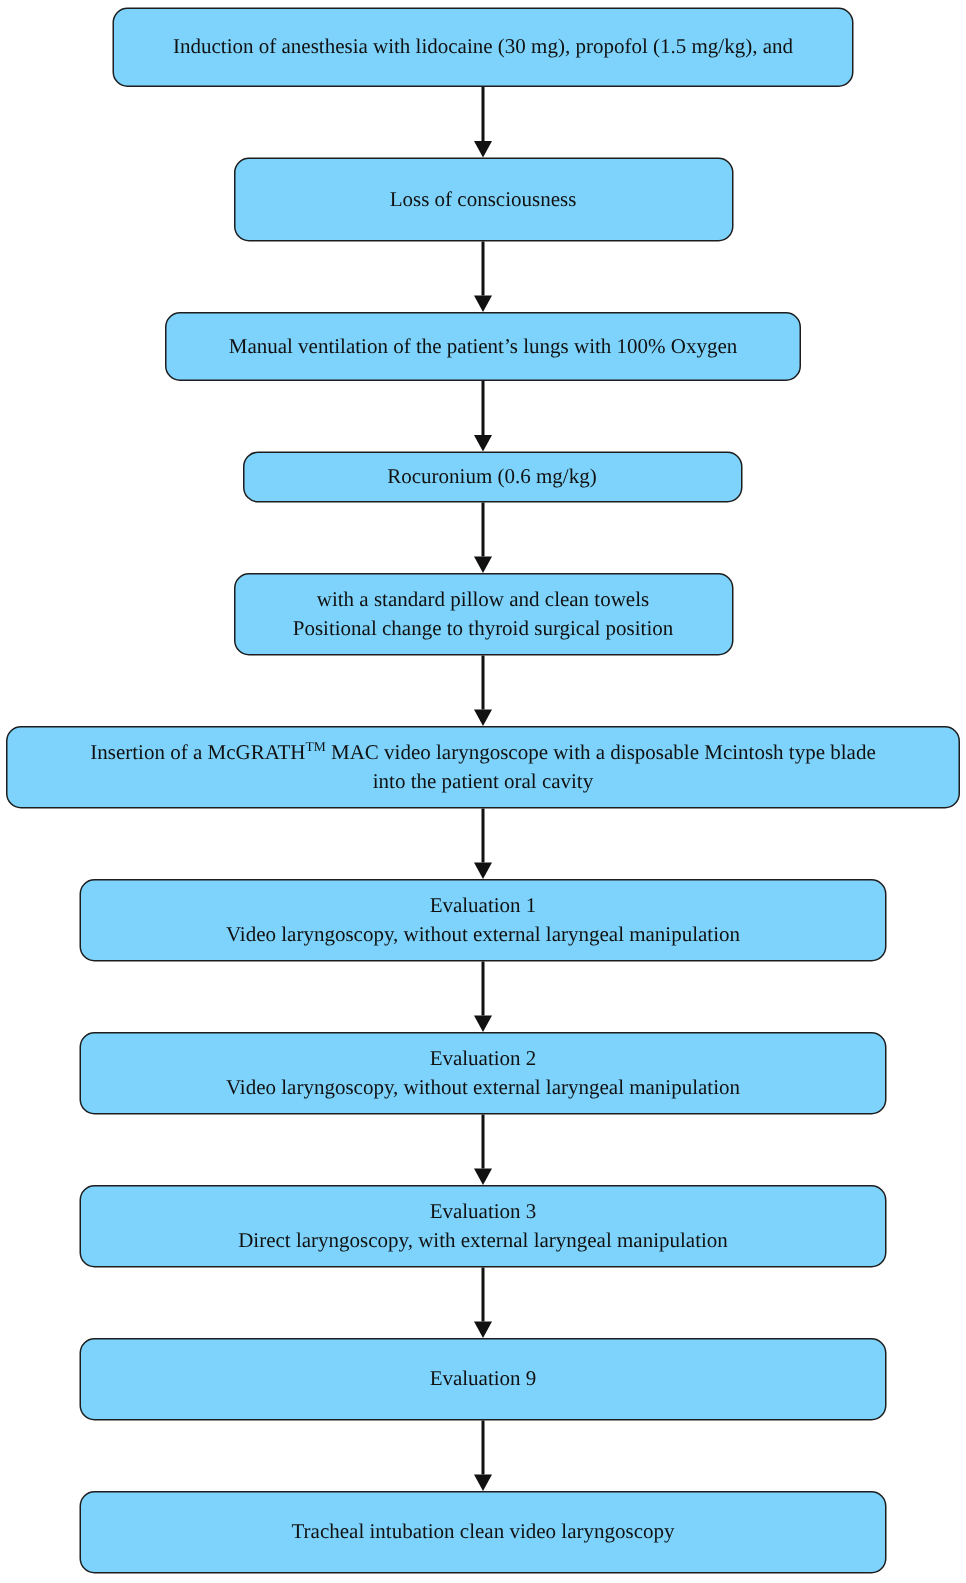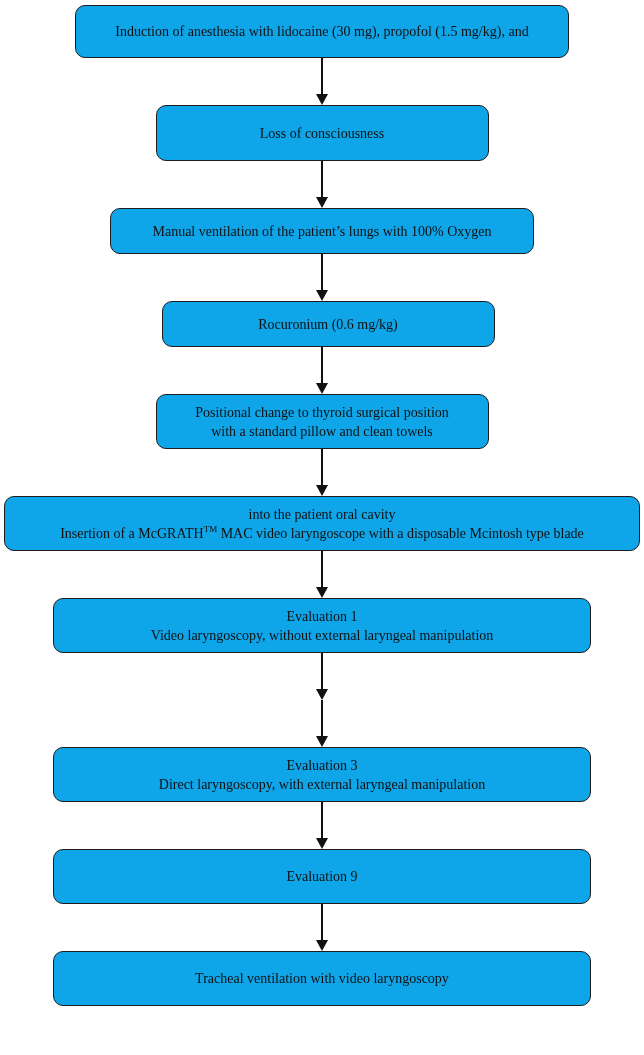--- a/index.html
+++ b/index.html
@@ -18,40 +18,40 @@
     width: 644px;
     padding-top: 5px;
     display: flex;
     flex-direction: column;
     align-items: center;
   }
   .box {
     box-sizing: border-box;
     border: 1.5px solid #1d1d1d;
     border-radius: 10px;
-    background: #0ea5e9;
+    background: #7dd3fc;
     display: flex;
     flex-direction: column;
     align-items: center;
     justify-content: center;
     text-align: center;
     font-size: 14px;
     line-height: 19px;
     flex: 0 0 auto;
   }
   .line { white-space: nowrap; }
   .sup {
     vertical-align: super;
     font-size: 9px;
     line-height: 0;
   }
   .box-1  { width: 494px; height: 53px; }
   .box-2  { width: 333px; height: 56px; }
   .box-3  { width: 424px; height: 46px; }
-  .box-4  { width: 333px; height: 46px; margin-left: 12px; }
+  .box-4  { width: 333px; height: 34px; margin-left: 12px; }
   .box-5  { width: 333px; height: 55px; }
   .box-6  { width: 636px; height: 55px; }
   .box-7, .box-8, .box-9, .box-10 { width: 538px; height: 55px; }
   .box-11 { width: 538px; height: 55px; }
   .arrow {
     height: 47px;
     flex: 0 0 auto;
     display: flex;
     flex-direction: column;
     align-items: center;
@@ -104,49 +104,53 @@
   <div class="box box-4">
     <div class="line">Rocuronium (0.6 mg/kg)</div>
   </div>
 
   <div class="arrow">
       <div class="stem"></div>
       <div class="head"></div>
     </div>
 
   <div class="box box-5">
+    <div class="line">with a standard pillow and clean towels</div>
     <div class="line">Positional change to thyroid surgical position</div>
-    <div class="line">with a standard pillow and clean towels</div>
   </div>
 
   <div class="arrow">
       <div class="stem"></div>
       <div class="head"></div>
     </div>
 
   <div class="box box-6">
+    <div class="line"><span>Insertion of a McGRATH</span><span class="sup">TM</span><span> MAC video laryngoscope with a disposable Mcintosh type blade</span></div>
     <div class="line">into the patient oral cavity</div>
-    <div class="line"><span>Insertion of a McGRATH</span><span class="sup">TM</span><span> MAC video laryngoscope with a disposable Mcintosh type blade</span></div>
   </div>
 
   <div class="arrow">
       <div class="stem"></div>
       <div class="head"></div>
     </div>
 
   <div class="box box-7">
     <div class="line">Evaluation 1</div>
     <div class="line">Video laryngoscopy, without external laryngeal manipulation</div>
   </div>
 
   <div class="arrow">
       <div class="stem"></div>
       <div class="head"></div>
     </div>
 
+  <div class="box box-8">
+    <div class="line">Evaluation 2</div>
+    <div class="line">Video laryngoscopy, without external laryngeal manipulation</div>
+  </div>
 
   <div class="arrow">
       <div class="stem"></div>
       <div class="head"></div>
     </div>
 
   <div class="box box-9">
     <div class="line">Evaluation 3</div>
     <div class="line">Direct laryngoscopy, with external laryngeal manipulation</div>
   </div>
@@ -159,16 +163,16 @@
   <div class="box box-10">
     <div class="line">Evaluation 9</div>
   </div>
 
   <div class="arrow">
       <div class="stem"></div>
       <div class="head"></div>
     </div>
 
   <div class="box box-11">
-    <div class="line">Tracheal ventilation with video laryngoscopy</div>
+    <div class="line">Tracheal intubation clean video laryngoscopy</div>
   </div>
 
 </div>
 
 </body></html>

